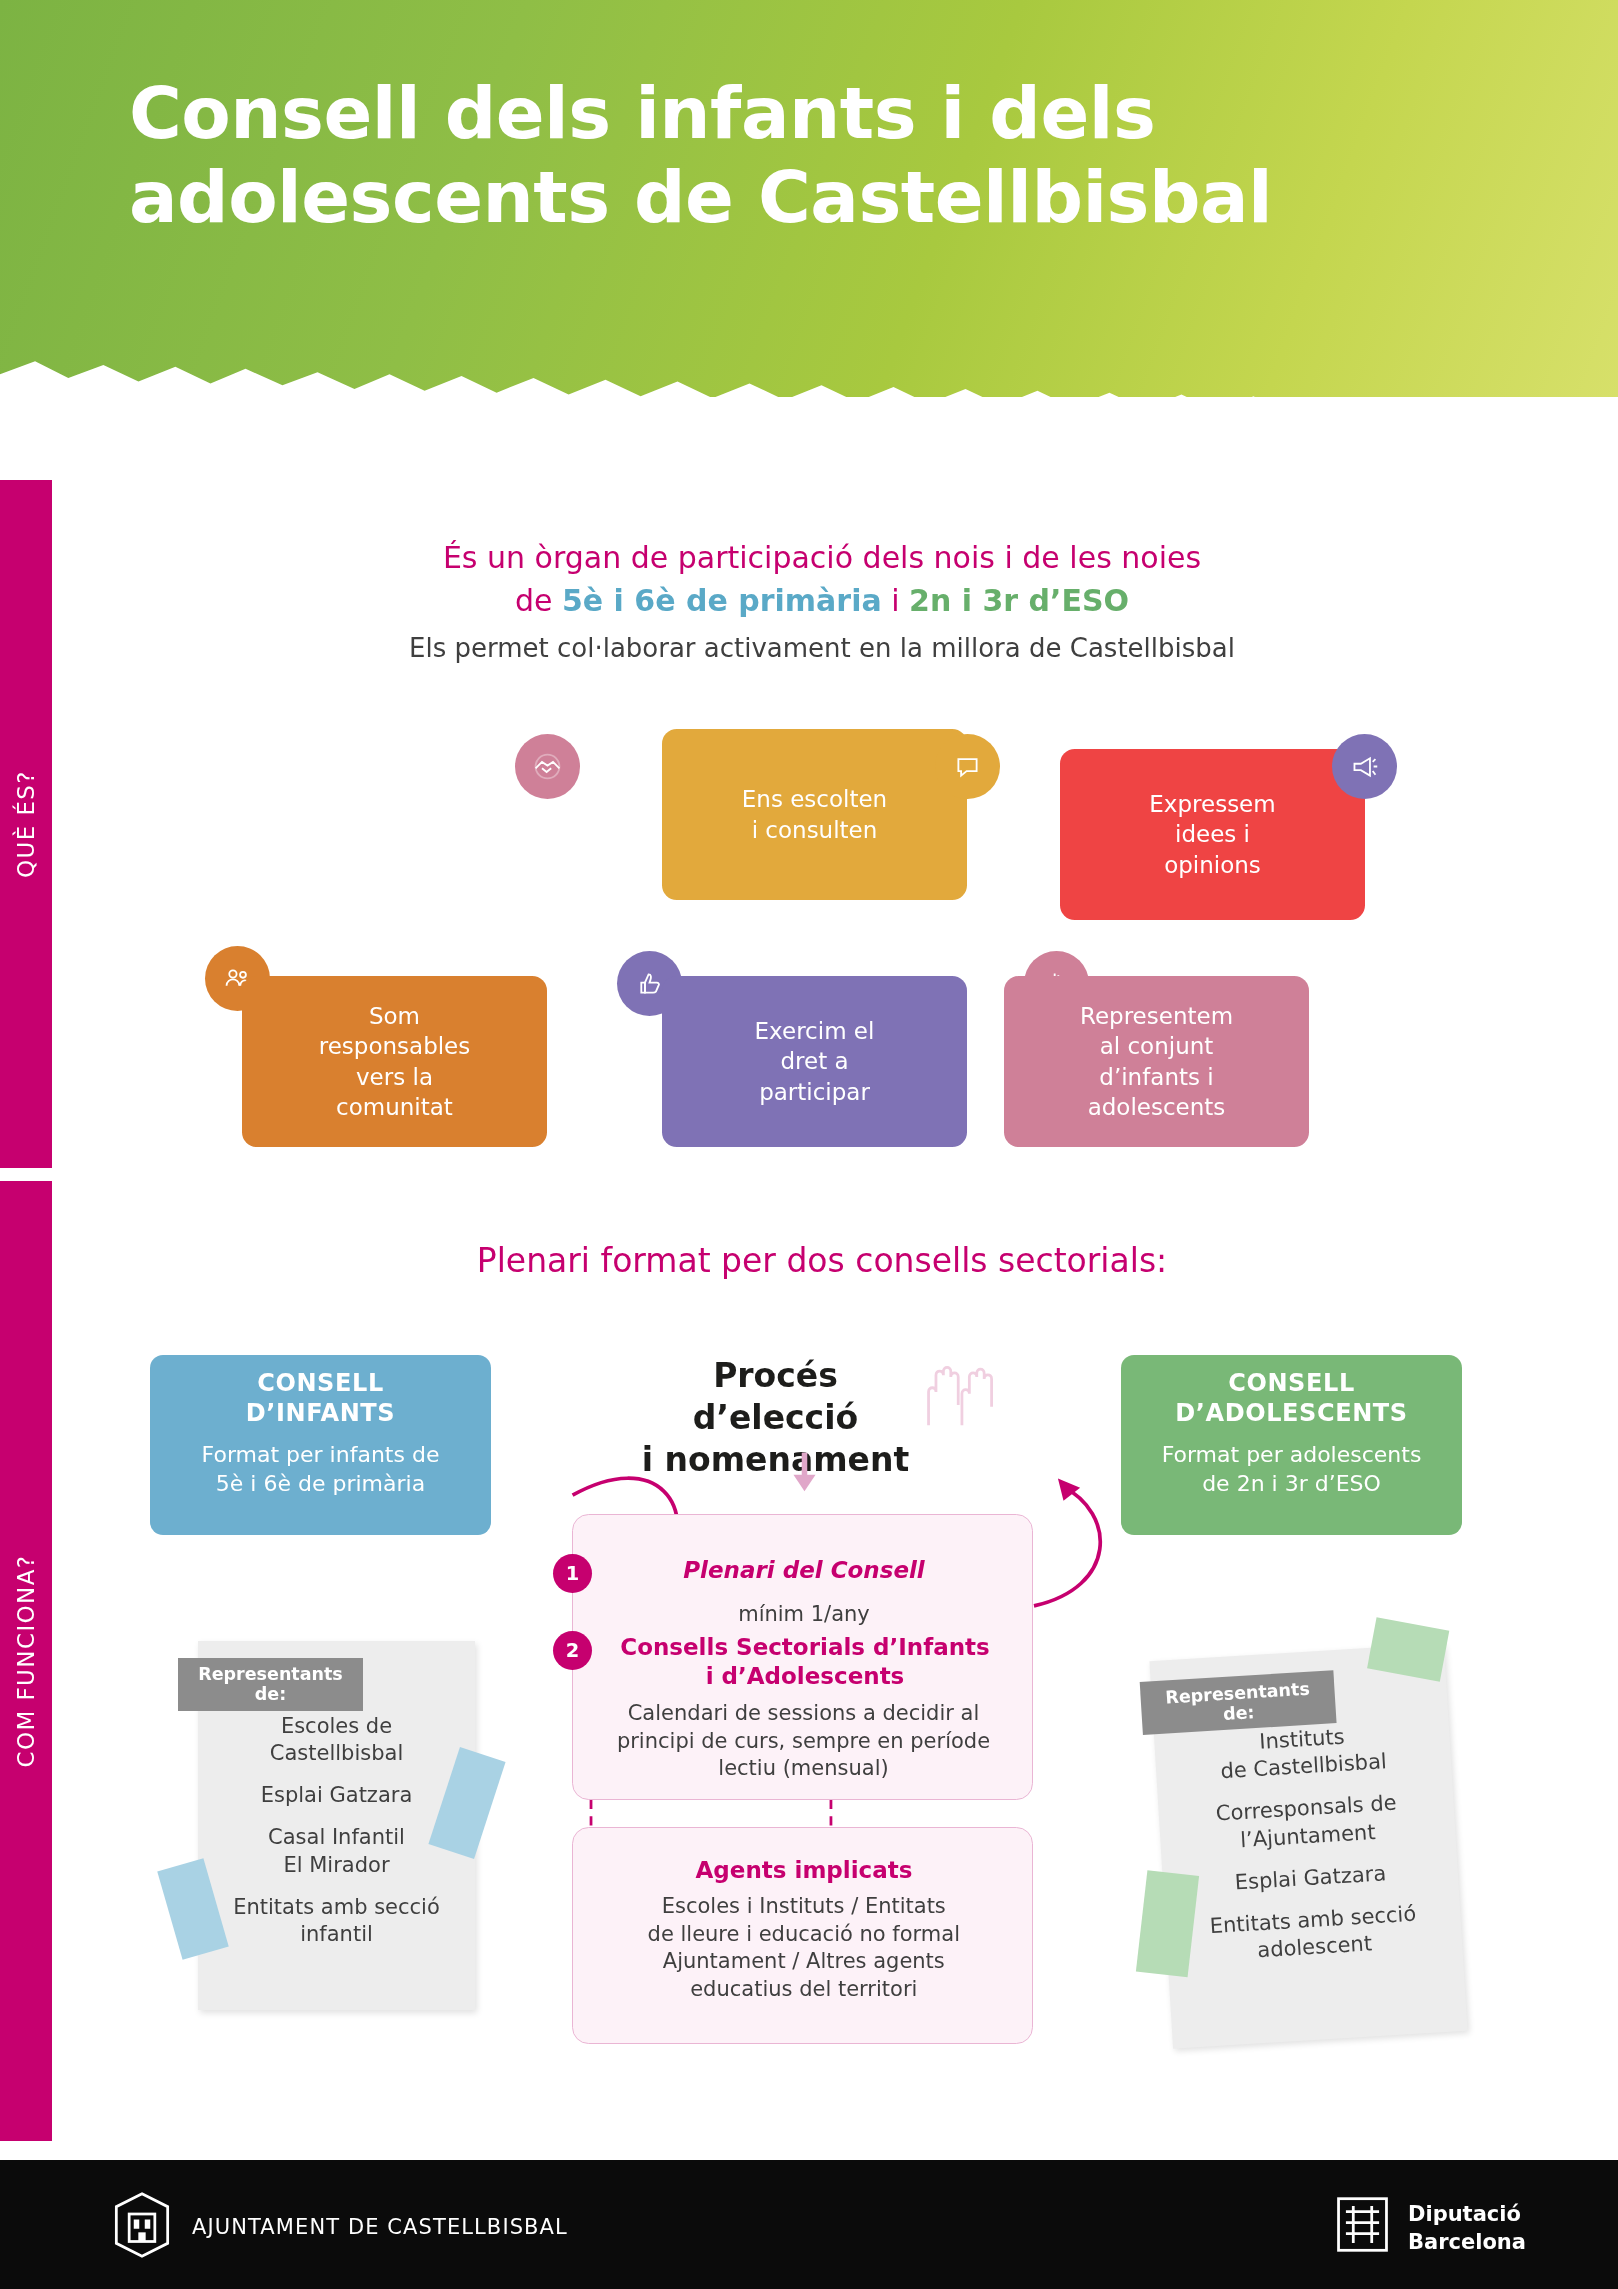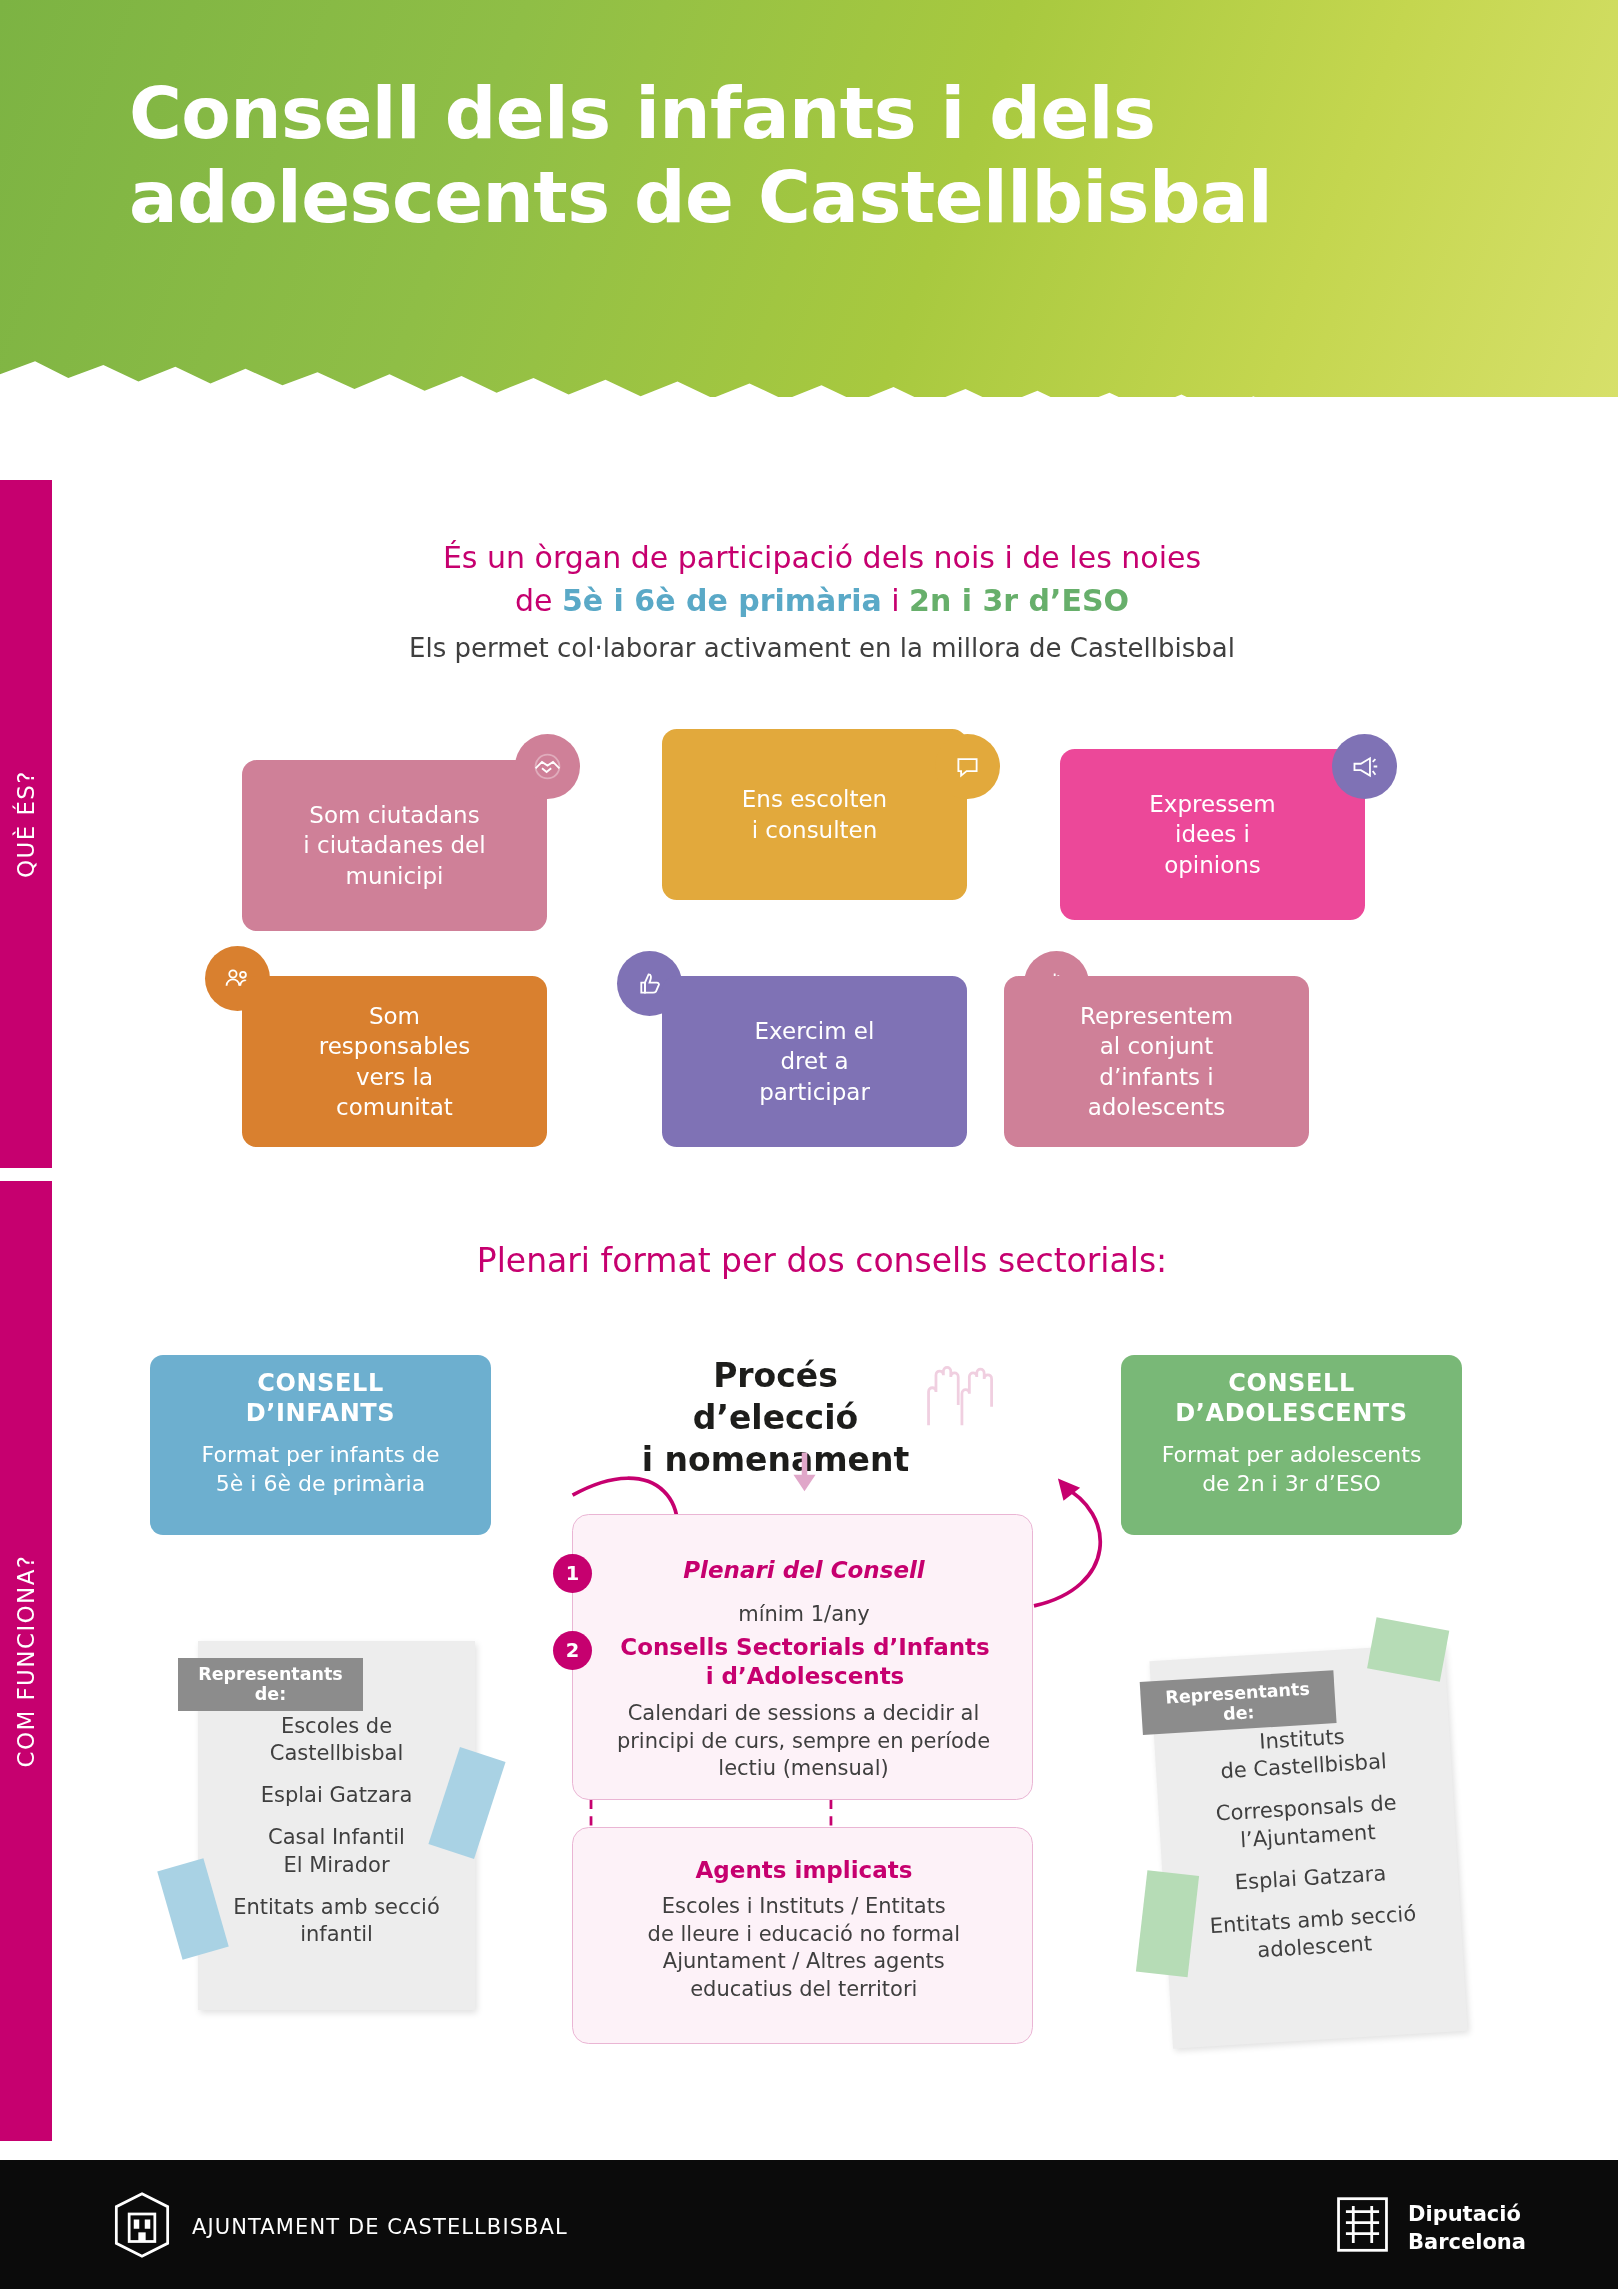--- a/index.html
+++ b/index.html
@@ -293,41 +293,38 @@
   </div>
 
   <div class="intro">
     <div class="intro-l1">És un òrgan de participació dels nois i de les noies</div>
     <div class="intro-l2">
       <span>de </span><b class="blue">5è i 6è de primària</b><span> i </span><b class="green">2n i 3r d’ESO</b>
     </div>
     <div class="intro-l3">Els permet col·laborar activament en la millora de Castellbisbal</div>
   </div>
 
-  <div class="card" id="card-0" style="left:242px; top:760px; background:#cf8098;">
-    <span>Som ciutadans<br>i ciutadanes del<br>municipi</span>
-  </div>
   <div class="badge" style="left:515px; top:734px; background:#cf8098;">
     <svg width="33" height="33" viewBox="0 0 36 36" fill="none" stroke="#ffffff" stroke-width="2">
       <path d="M5 20 L12 13 L18 17 L24 13 L31 20"></path>
       <path d="M12 20 L17 24 L22 20"></path>
       <circle cx="18" cy="18" r="13" opacity="0.35"></circle>
     </svg>
   </div>
 
   <div class="card" id="card-1" style="left:662px; top:729px; background:#e2a93c;">
     <span>Ens escolten<br>i consulten</span>
   </div>
   <div class="badge" style="left:935px; top:734px; background:#e2a93c;">
     <svg width="31" height="31" viewBox="0 0 34 34" fill="none" stroke="#ffffff" stroke-width="2">
       <path d="M7 9 H27 V22 H16 L10 27 V22 H7 Z"></path>
     </svg>
   </div>
 
-  <div class="card" id="card-2" style="left:1060px; top:749px; background:#ec4899;text-align:center;">
+  <div class="card" id="card-2" style="left:1060px; top:749px; background:#ef4444;text-align:center;">
     <span>Expressem<br>idees i<br>opinions</span>
   </div>
   <div class="badge" style="left:1332px; top:734px; background:#7f72b5;">
     <svg width="31" height="31" viewBox="0 0 34 34" fill="none" stroke="#ffffff" stroke-width="2">
       <path d="M6 14 L6 21 L13 21 L23 27 L23 8 L13 14 Z"></path>
       <path d="M26 12 L29 9 M27 17 L31 17 M26 22 L29 26"></path>
     </svg>
   </div>
 
   <div class="badge" style="left:205px; top:946px; background:#d9802f;">

